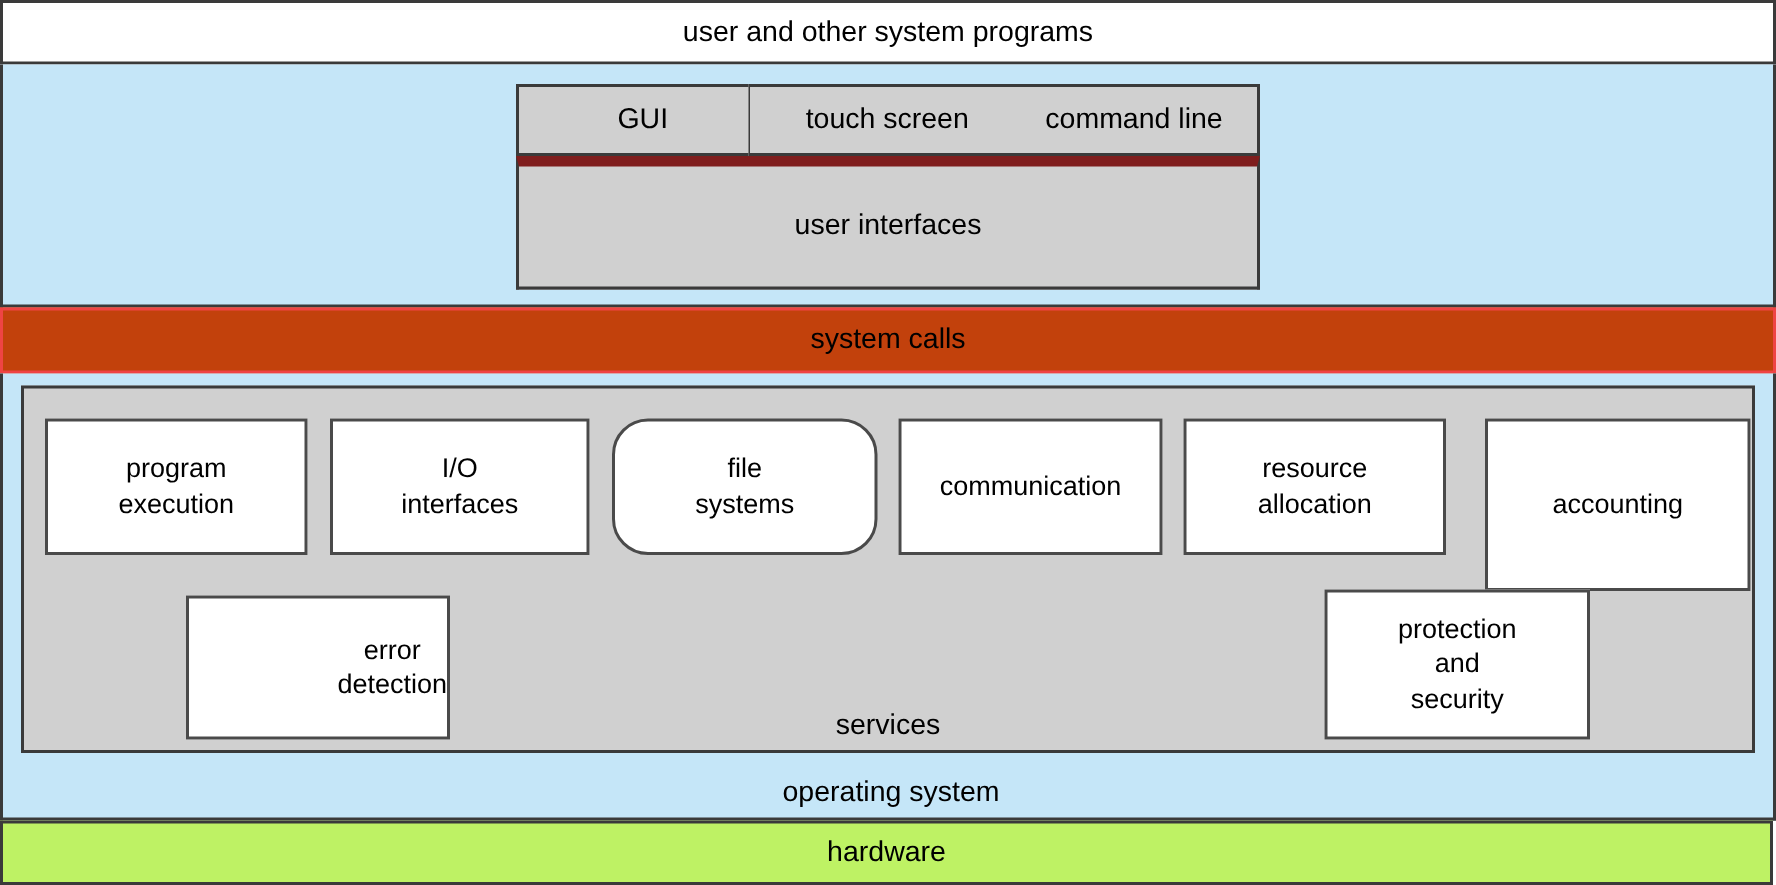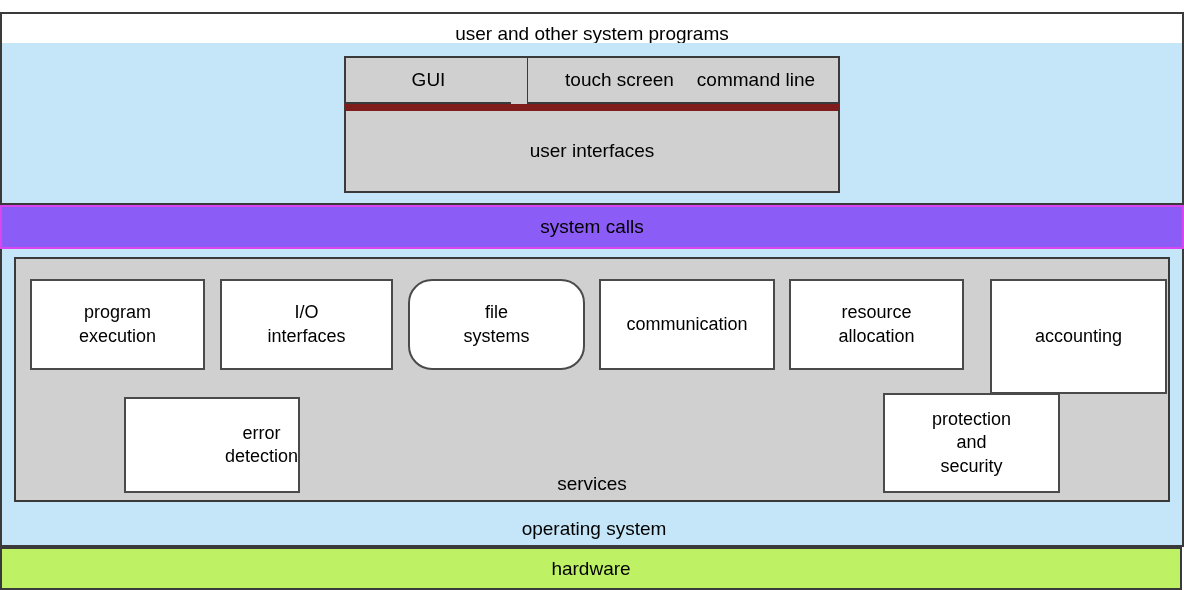--- a/index.html
+++ b/index.html
@@ -23,35 +23,35 @@
     box-sizing: border-box;
     display: flex;
     align-items: center;
     justify-content: center;
     text-align: center;
     color: #000000;
   }
 
   
   .band-user-programs {
-    left: 0; top: 12px; width: 1184px; height: 43px;
+    left: 0; top: 0; width: 1184px; height: 43px;
     background: #ffffff;
     border: 2px solid #3a3a3a;
     font-size: 19px;
   }
   .band-user-layer {
     left: 0; top: 43px; width: 1184px; height: 162px;
     background: #c5e6f8;
     border: 2px solid #3a3a3a;
     border-top: none;
   }
   .band-system-calls {
     left: 0; top: 205px; width: 1184px; height: 44px;
-    background: #8b5cf6;
-    border: 2px solid #d946ef;
+    background: #c2410c;
+    border: 2px solid #ef4444;
     font-size: 19px;
   }
   .band-os-layer {
     left: 0; top: 249px; width: 1184px; height: 298px;
     background: #c5e6f8;
     border: 2px solid #3a3a3a;
     border-top: none;
     align-items: flex-end;
     justify-content: center;
     padding-bottom: 4px;
@@ -73,21 +73,21 @@
 
   
   .ui-group {
     position: absolute;
     left: 344px; top: 56px; width: 496px; height: 137px;
     box-sizing: border-box;
     border: 2px solid #3a3a3a;
     background: #d0d0d0;
   }
   .cell-gui   { left: 344px; top: 56px;  width: 167px; height: 48px; }
-  .cell-touch { left: 527px; top: 56px;  width: 185px; height: 48px; }
+  .cell-touch { left: 499px; top: 56px;  width: 185px; height: 48px; }
   .cell-cmd   { left: 674px; top: 56px;  width: 166px; height: 48px; }
   .cell-ui    { left: 344px; top: 104px; width: 496px; height: 89px; }
   .cell {
     background: #d0d0d0;
     border: 2px solid #3a3a3a;
     font-size: 19px;
   }
   .cell-touch { border-left: 1px solid #3a3a3a; border-right: 1px solid #3a3a3a; }
   .cell-cmd   { border-left: none; }
   .cell-gui   { border-right: none; }

